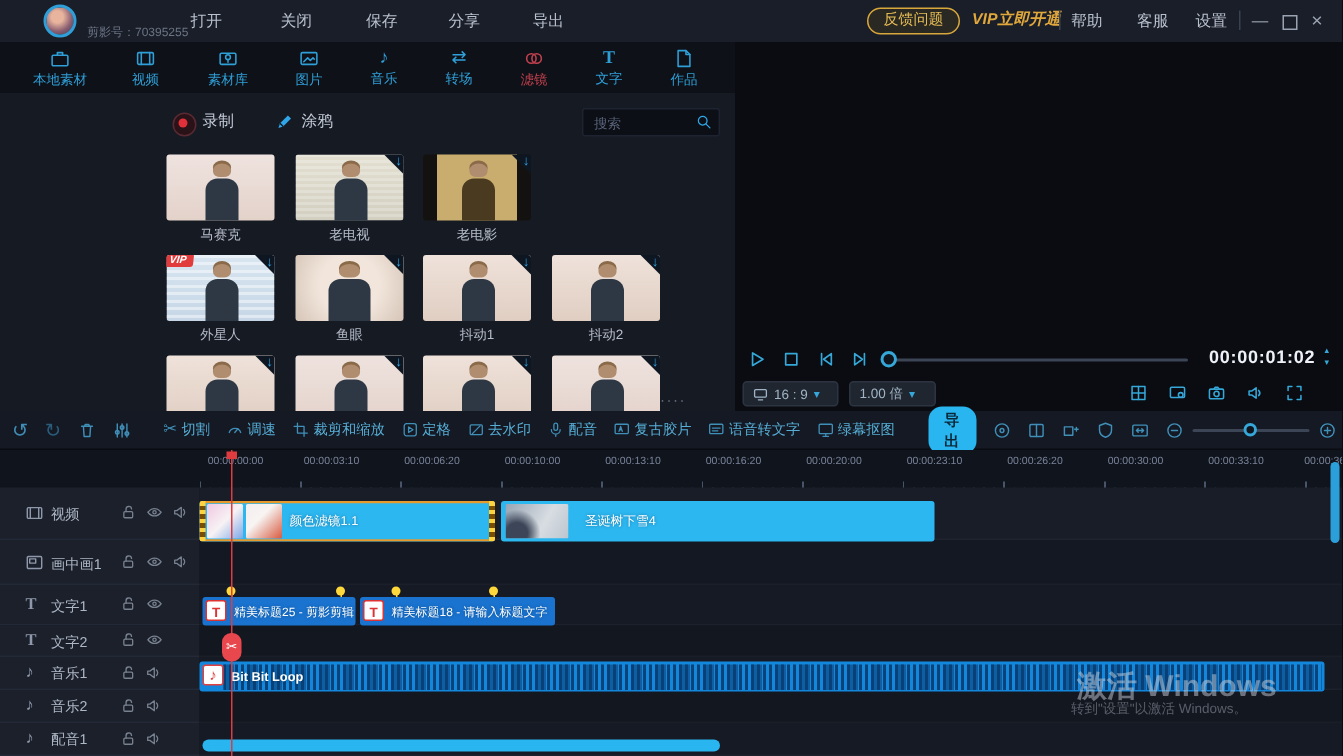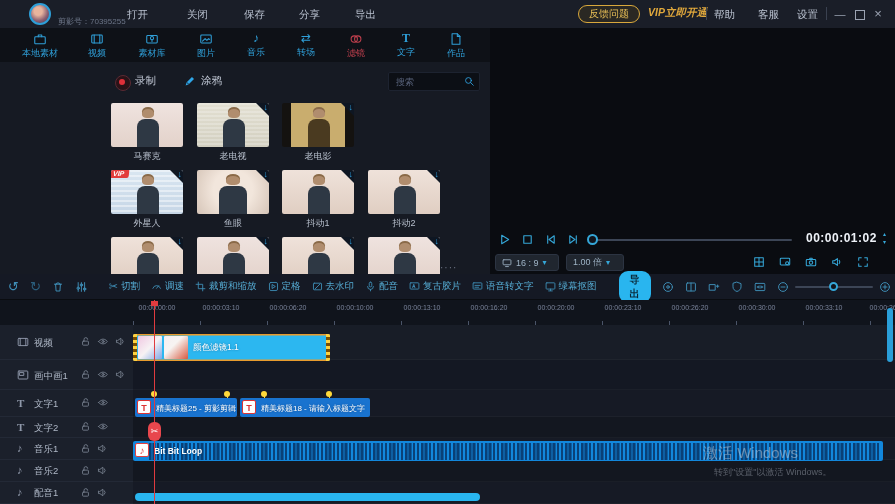--- a/index.html
+++ b/index.html
@@ -127,21 +127,21 @@
   .kdot{position:absolute;width:6px;height:6px;border-radius:50%;background:#ffd93b;}
   .kstem{position:absolute;width:1px;height:5px;background:#ffd93b;}
   .wave{position:absolute;left:16px;right:2px;top:2px;bottom:1px;
      background:
       repeating-linear-gradient(90deg,rgba(9,62,116,.95) 0 2px,rgba(0,0,0,0) 2px 4px),
       repeating-linear-gradient(90deg,rgba(9,62,116,.55) 0 7px,rgba(0,0,0,0) 7px 16px);}
   .playline{position:absolute;left:154px;top:0;width:1px;height:204px;background:#e03b3f;z-index:30;}
   .playtop{position:absolute;left:151px;top:1px;width:7px;height:5px;background:#e03b3f;z-index:31;}
   .cuthandle{position:absolute;left:148px;top:122px;width:13px;height:19px;background:#e8474d;border-radius:6px;z-index:32;
      color:#fff;font-size:9px;text-align:center;line-height:19px;}
-  .wm1{position:absolute;left:703px;top:144px;font-size:15px;color:rgba(200,206,216,.5);z-index:20;}
+  .wm1{position:absolute;left:718px;top:144px;font-size:20px;color:rgba(200,206,216,.5);z-index:20;font-weight:bold;}
   .wm2{position:absolute;left:714px;top:166px;font-size:9px;color:rgba(172,179,190,.45);z-index:20;}
   .hscroll{position:absolute;left:135px;top:193px;width:345px;height:8px;background:#29b5ef;border-radius:4px;z-index:25;}
   .vscroll{position:absolute;left:887px;top:8px;width:6px;height:54px;background:#2a9fd9;border-radius:3px;z-index:25;}
 </style>
 </head>
 <body>
 
 <div id="app">
 
   <div class="titlebar">
@@ -735,20 +735,24 @@
     <div class="lane" style="top:160px;height:22px;background:#131720"></div>
     <div class="lane" style="top:182px;height:22px;background:#161a25"></div>
 
     <div class="clip sel" style="left:133px;top:34px;width:197px;height:27px">
       <div class="dashL"></div>
       <div class="dashR"></div>
       <div class="vthumb" style="left:5px;width:24px;background:linear-gradient(135deg,#f0c8e2,#f7f2f4 50%,#7fa8e8)"></div>
       <div class="vthumb" style="left:31px;width:24px;background:linear-gradient(135deg,#f5eef0,#f7f4f2 40%,#d85a40)"></div>
       <div class="cliplab" style="left:60px">颜色滤镜1.1</div>
     </div>
+    <div class="clip" style="left:334px;top:34px;width:289px;height:27px">
+      <div class="vthumb" style="left:3px;width:42px;background:radial-gradient(circle at 18% 85%,#3c4658 18%,rgba(0,0,0,0) 40%),linear-gradient(120deg,#98a5b5,#d8dde2 60%,#bcc5cf)"></div>
+      <div class="cliplab" style="left:56px">圣诞树下雪4</div>
+    </div>
 
     <div class="kstem" style="left:154px;top:96px"></div>
       <div class="kdot" style="left:151px;top:91px"></div>
     <div class="kstem" style="left:227px;top:96px"></div>
       <div class="kdot" style="left:224px;top:91px"></div>
     <div class="kstem" style="left:264px;top:96px"></div>
       <div class="kdot" style="left:261px;top:91px"></div>
     <div class="kstem" style="left:329px;top:96px"></div>
       <div class="kdot" style="left:326px;top:91px"></div>
 

